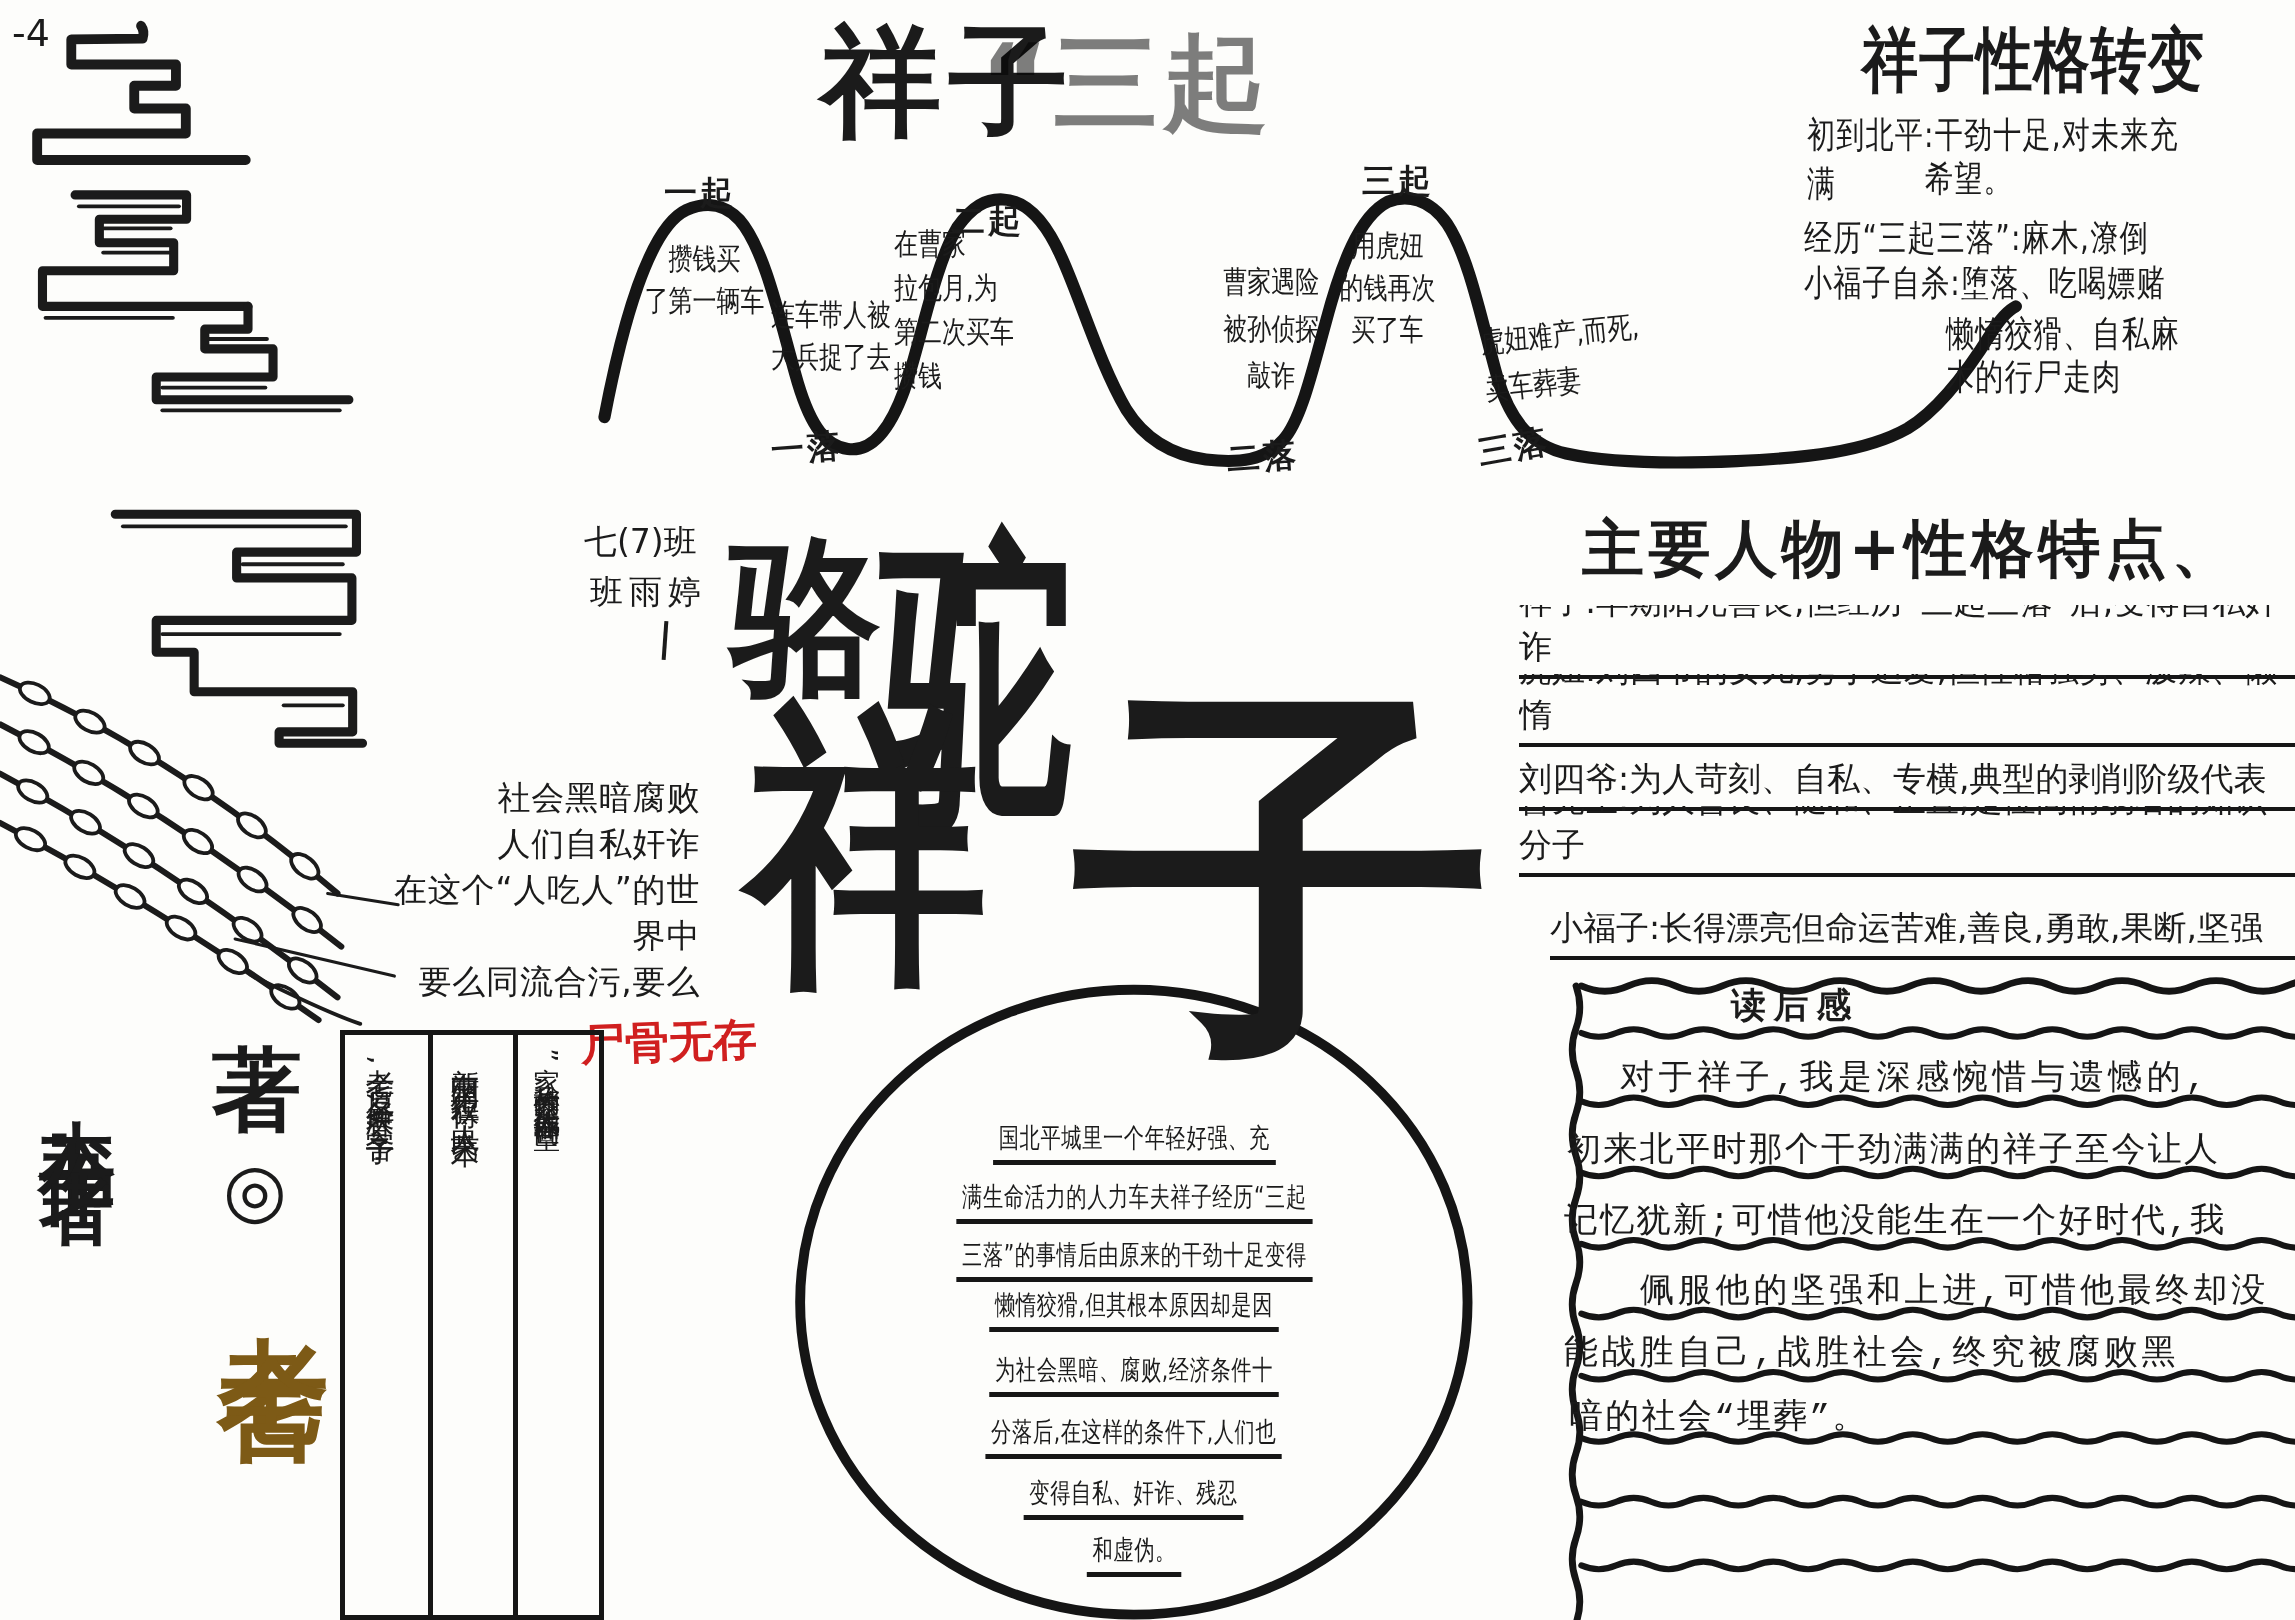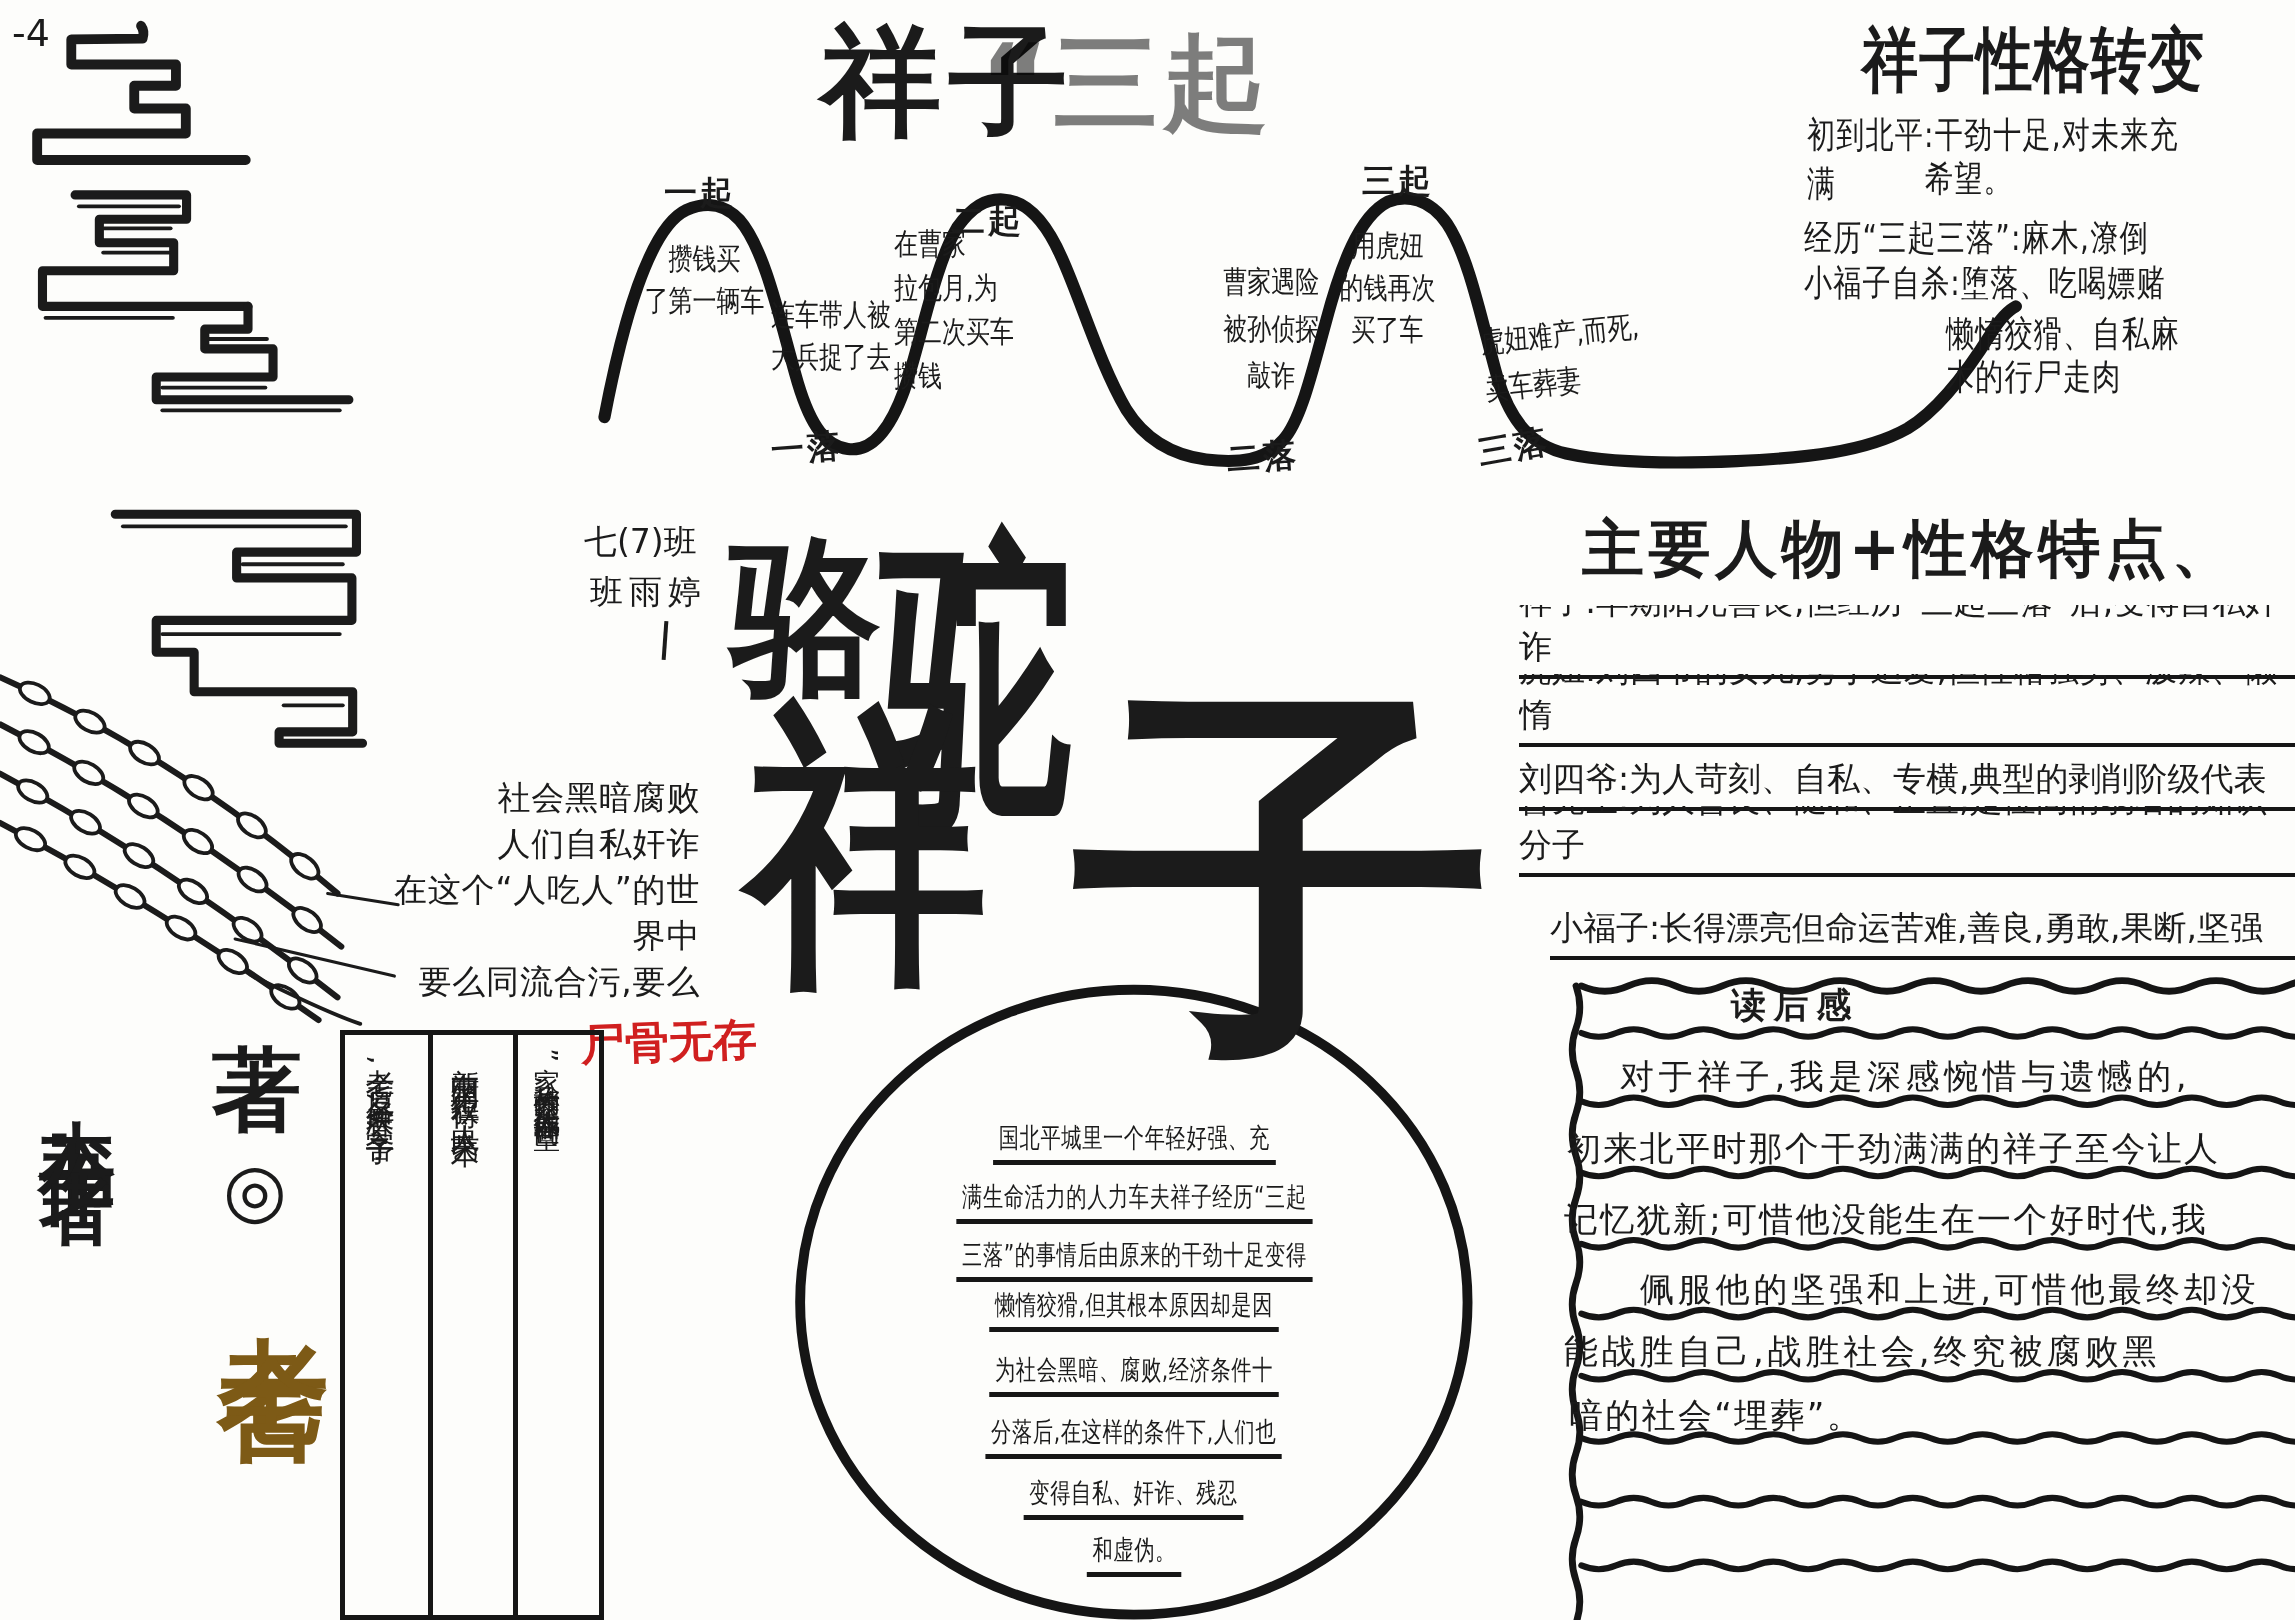--- a/index.html
+++ b/index.html
@@ -41,21 +41,21 @@
   .adiv{position:absolute;top:0;width:5.3px;height:100%;background:#161616;}
   .acol{position:absolute;top:10.6px;height:573px;writing-mode:vertical-rl;
         font-size:29px;letter-spacing:4.6px;line-height:1.05;text-align:left;}
   
   .srow{position:absolute;left:800px;width:668px;text-align:center;}
   .sline{display:inline-block;border-bottom:5.3px solid #161616;padding:0 7.6px 3.8px;
          font-size:27px;transform:scaleX(.75);letter-spacing:0.8px;}
   .s-title{font-size:33px;font-weight:700;letter-spacing:7.6px;padding:0 23px 3.8px;}
   
   .rv-title{font-size:35px;font-weight:700;letter-spacing:7.6px;}
-  .rvline{font-size:34px;letter-spacing:2.3px;}
+  .rvline{font-size:34px;letter-spacing:2.3px;font-family:Liberation Mono, monospace;}
 </style>
 </head>
 <body>
 
 <div id="canvas">
 
   <svg id="art" width="2295" height="1620" viewBox="0 0 3026 2136">
 
     <g stroke="#1b1b1b" fill="none" stroke-linecap="round" stroke-linejoin="round">
       <path stroke-width="13" d="M 186 34 Q 191 41 188 51 L 94 52 L 94 85 L 232 85 L 232 113 L 177 113 L 177 143 L 245 143 L 245 176 L 49 176 L 49 211 L 324 211"></path>

